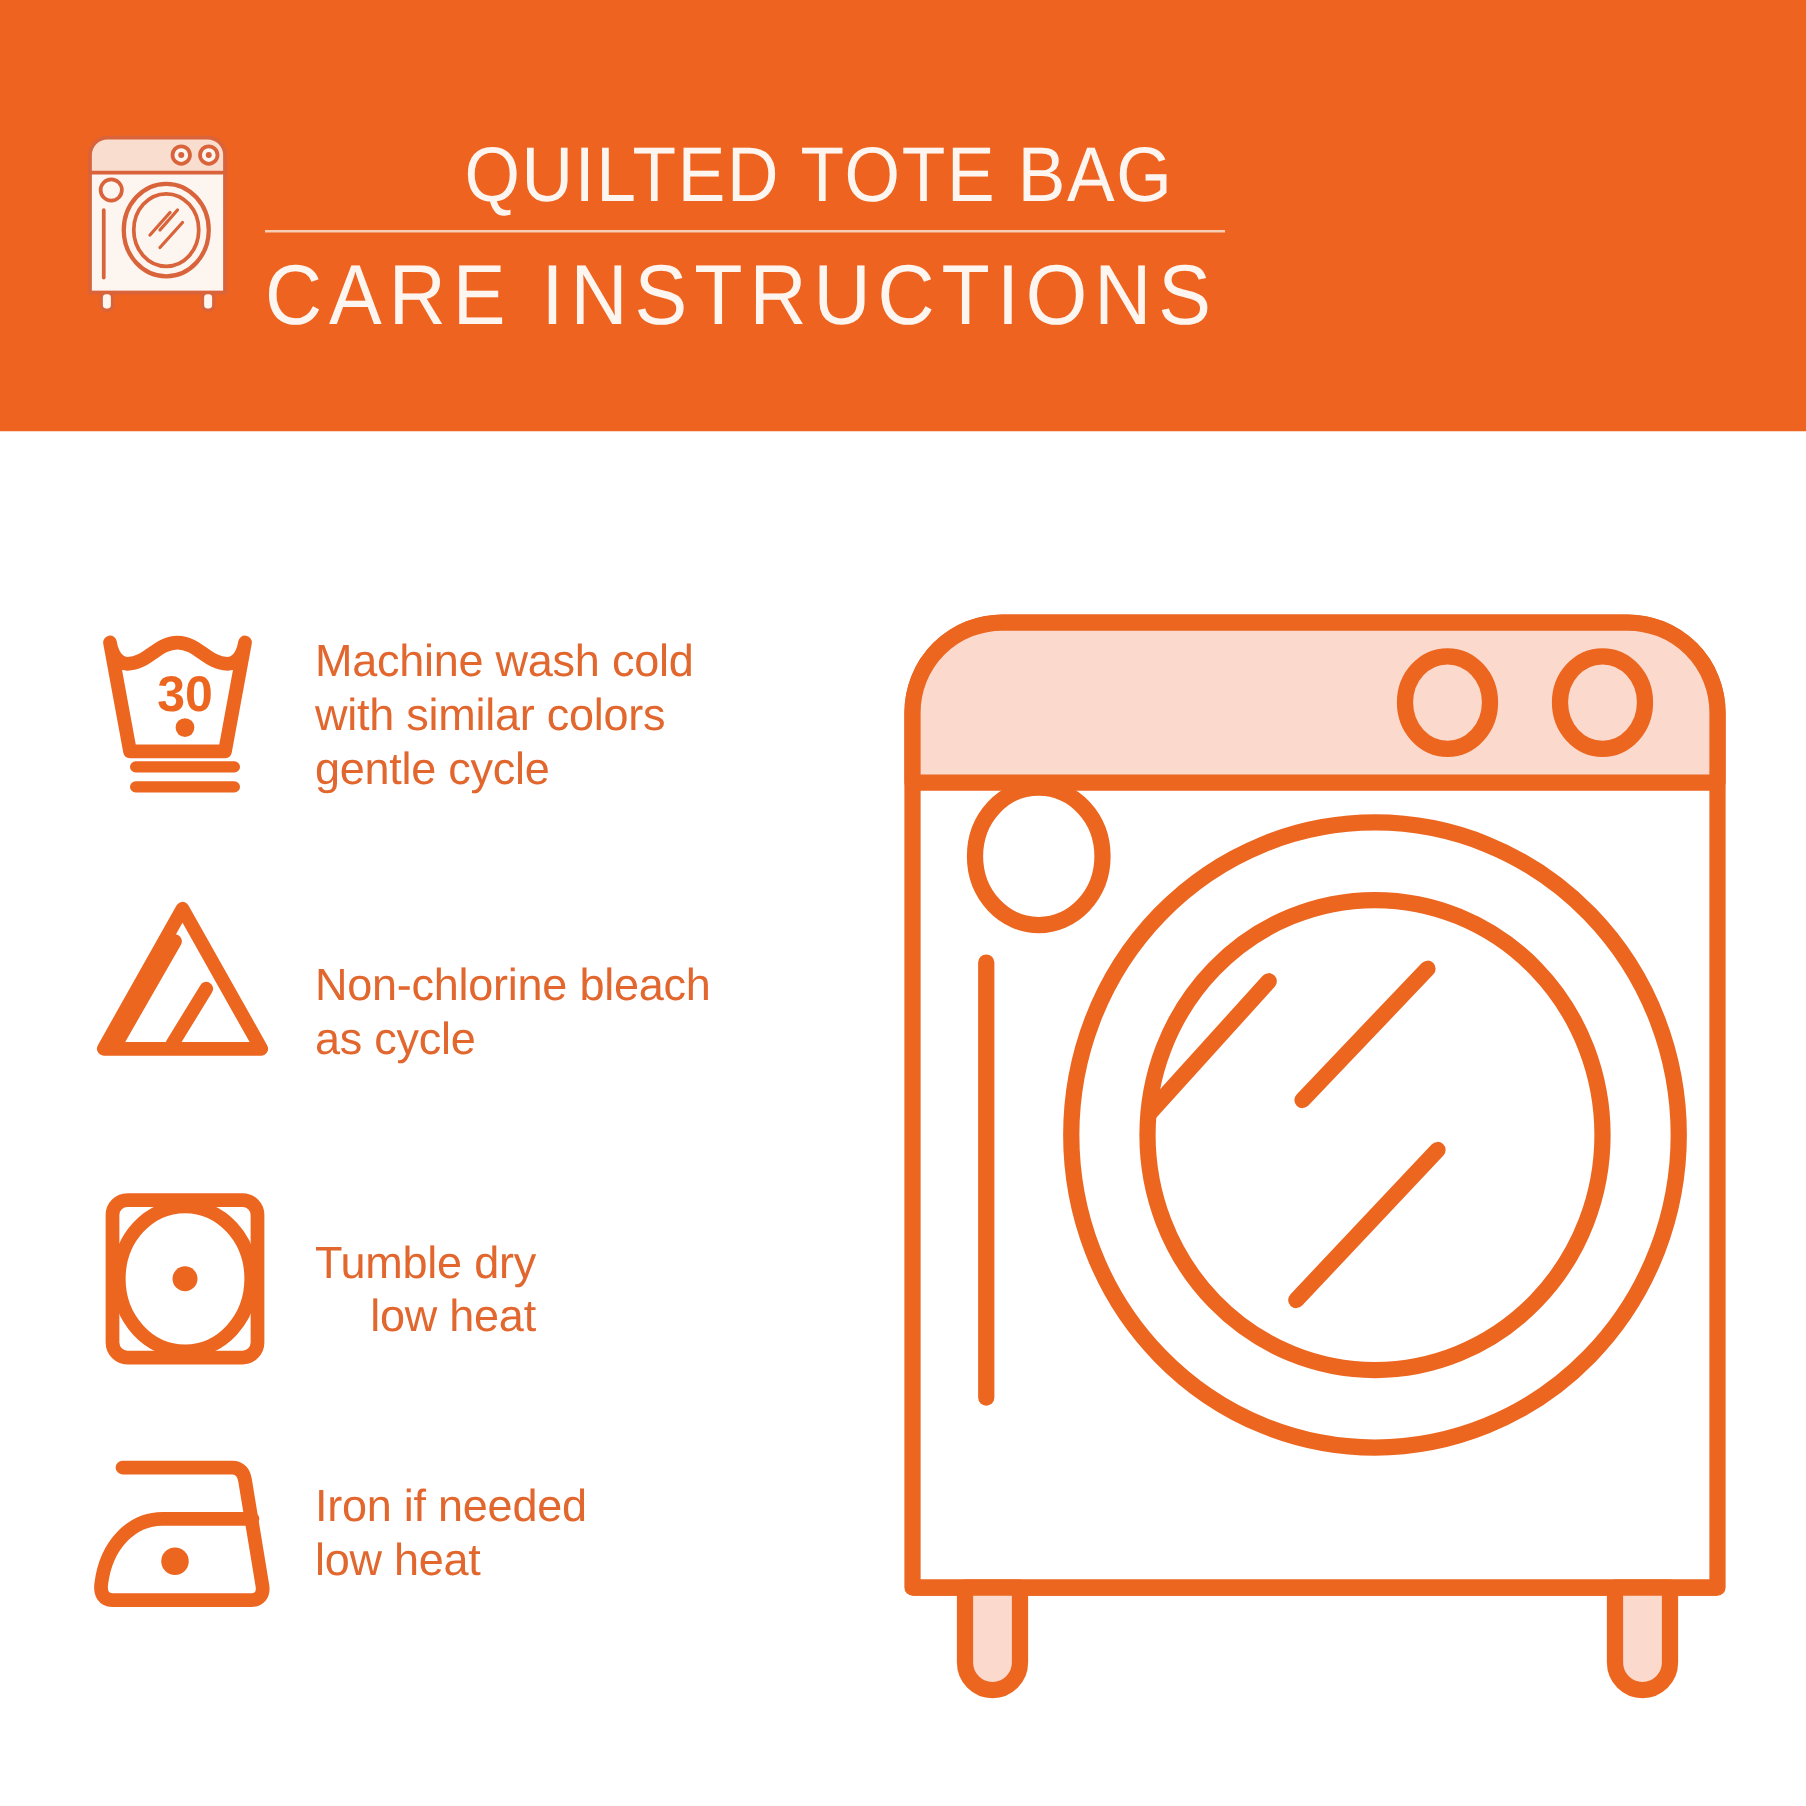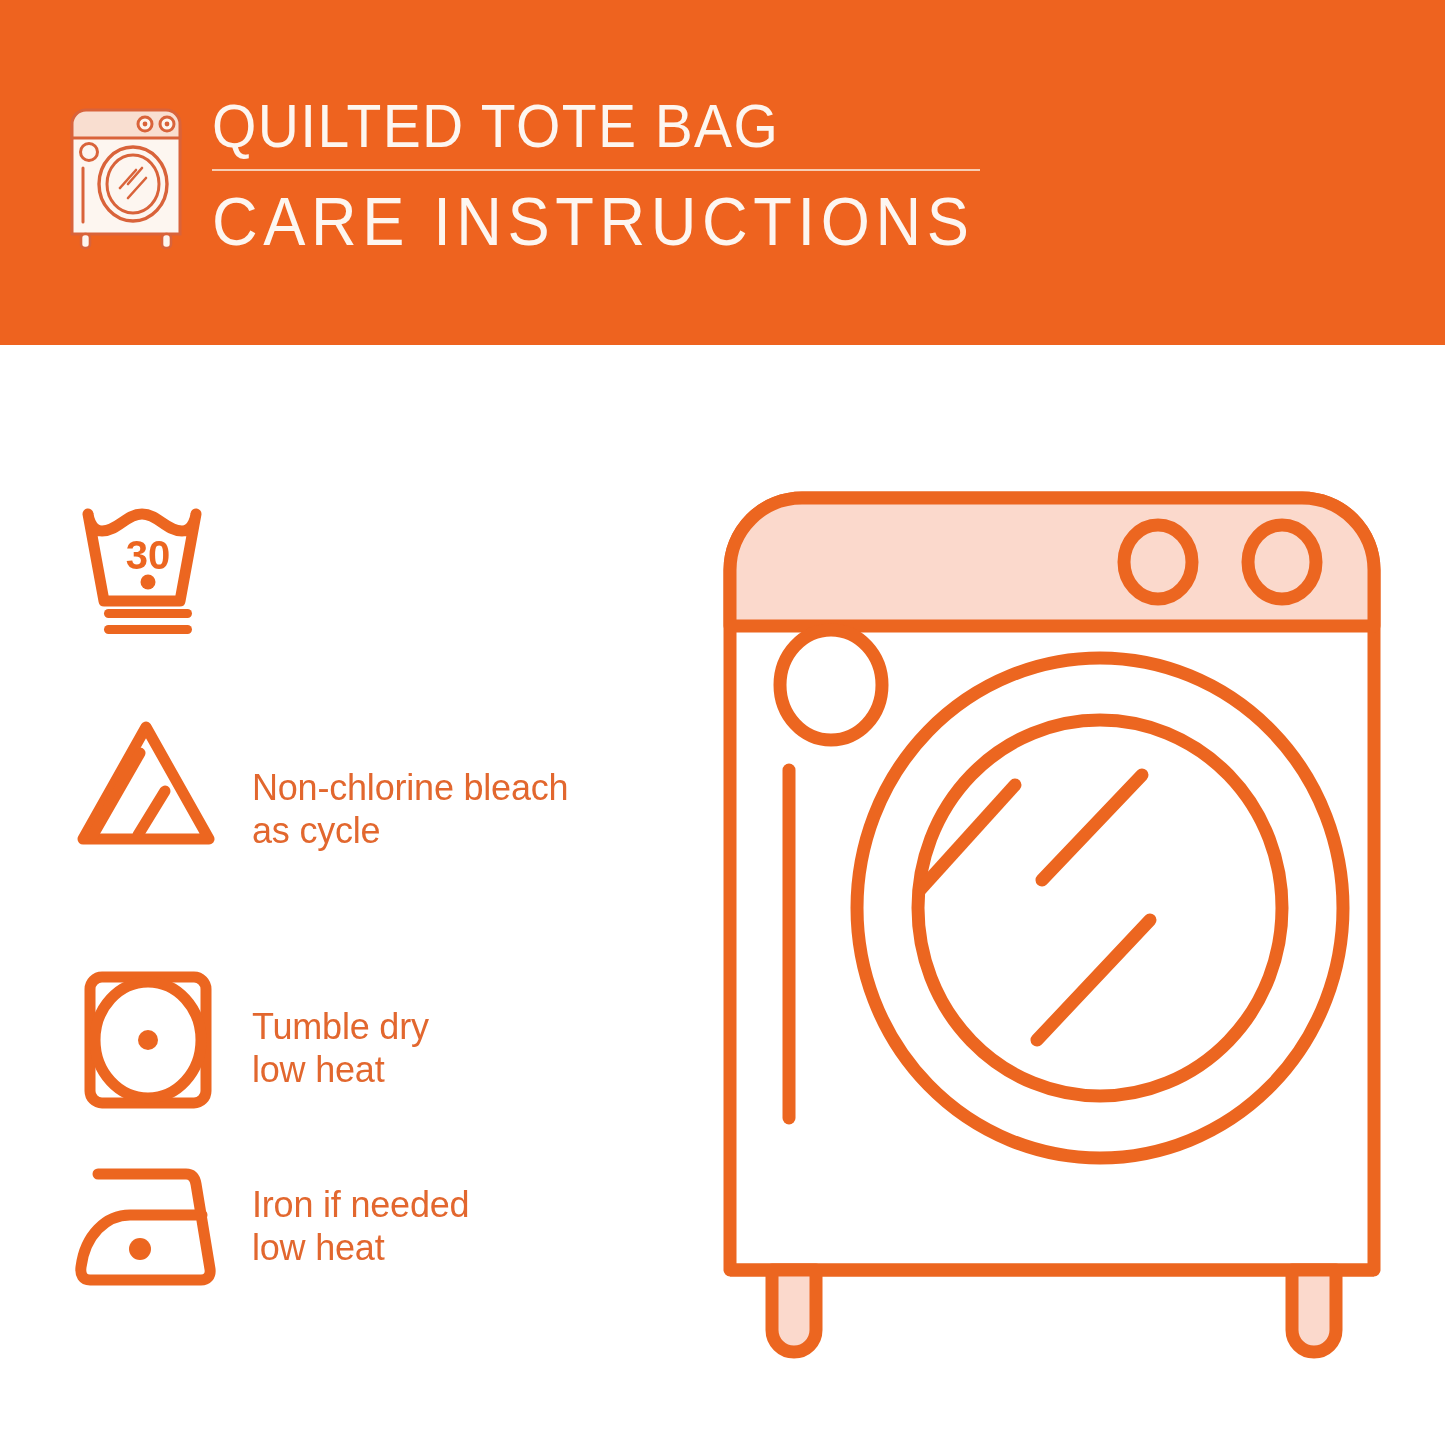--- a/index.html
+++ b/index.html
@@ -31,22 +31,23 @@
   .header-logo {
     position: absolute;
     left: 66px;
     top: 104px;
     width: 120px;
     height: 150px;
   }
   .header-text {
     position: absolute;
     left: 212px;
-    top: 93px;
+    top: 108px;
     width: 790px;
+    text-align: right;
   }
   .title-main {
     font-family: "Liberation Sans", sans-serif;
     font-size: 62px;
     line-height: 66px;
     font-weight: 300;
     color: #fdf6f0;
     letter-spacing: 1.5px;
     white-space: nowrap;
     transform: scaleX(0.92);
@@ -81,21 +82,21 @@
   }
   .care-row {
     position: absolute;
     left: 68px;
     display: flex;
     align-items: flex-start;
     width: 620px;
   }
   .care-row-0 { top: 152px; }
   .care-row-1 { top: 368px; align-items: center; }
-  .care-row-2 { top: 620px; }
+  .care-row-2 { top: 603px; text-align: right; }
   .care-row-3 { top: 808px; }
 
   .care-icon {
     width: 166px;
     flex: 0 0 166px;
     display: flex;
     align-items: flex-start;
     justify-content: flex-start;
   }
   .care-text {
@@ -171,20 +172,25 @@
         <svg viewBox="0 0 160 150" width="160" height="150" xmlns="http://www.w3.org/2000/svg">
           <g fill="none" stroke="#ec6620" stroke-width="11" stroke-linecap="round" stroke-linejoin="round">
             <path d="M12 17 C12 17 14 34 26 34 C42 34 50 17 66 17 C82 17 90 34 106 34 C118 34 120 17 120 17 L104 104 L28 104 Z" transform="translate(8,0)"></path>
           </g>
           <text x="80" y="72" text-anchor="middle" font-family="Liberation Sans, sans-serif" font-size="40" font-weight="700" fill="#ec6620">30</text>
           <circle cx="80" cy="85" r="7.5" fill="#ec6620"></circle>
           <rect x="36" y="112" width="88" height="9" rx="4.5" fill="#ec6620"></rect>
           <rect x="36" y="128" width="88" height="9" rx="4.5" fill="#ec6620"></rect>
         </svg>
       </div>
+      <div class="care-text">
+        <div>Machine wash cold</div>
+        <div>with similar colors</div>
+        <div>gentle cycle</div>
+      </div>
     </div>
 
     <div class="care-row care-row-1">
       <div class="care-icon">
         <svg viewBox="0 0 160 150" width="160" height="150" xmlns="http://www.w3.org/2000/svg">
           <g fill="none" stroke="#ec6620" stroke-width="11" stroke-linecap="round" stroke-linejoin="round">
             <path d="M78 14 L141 126 L15 126 Z"></path>
             <path d="M72 40 L25 122"></path>
             <path d="M97 78 L70 122"></path>
           </g>

